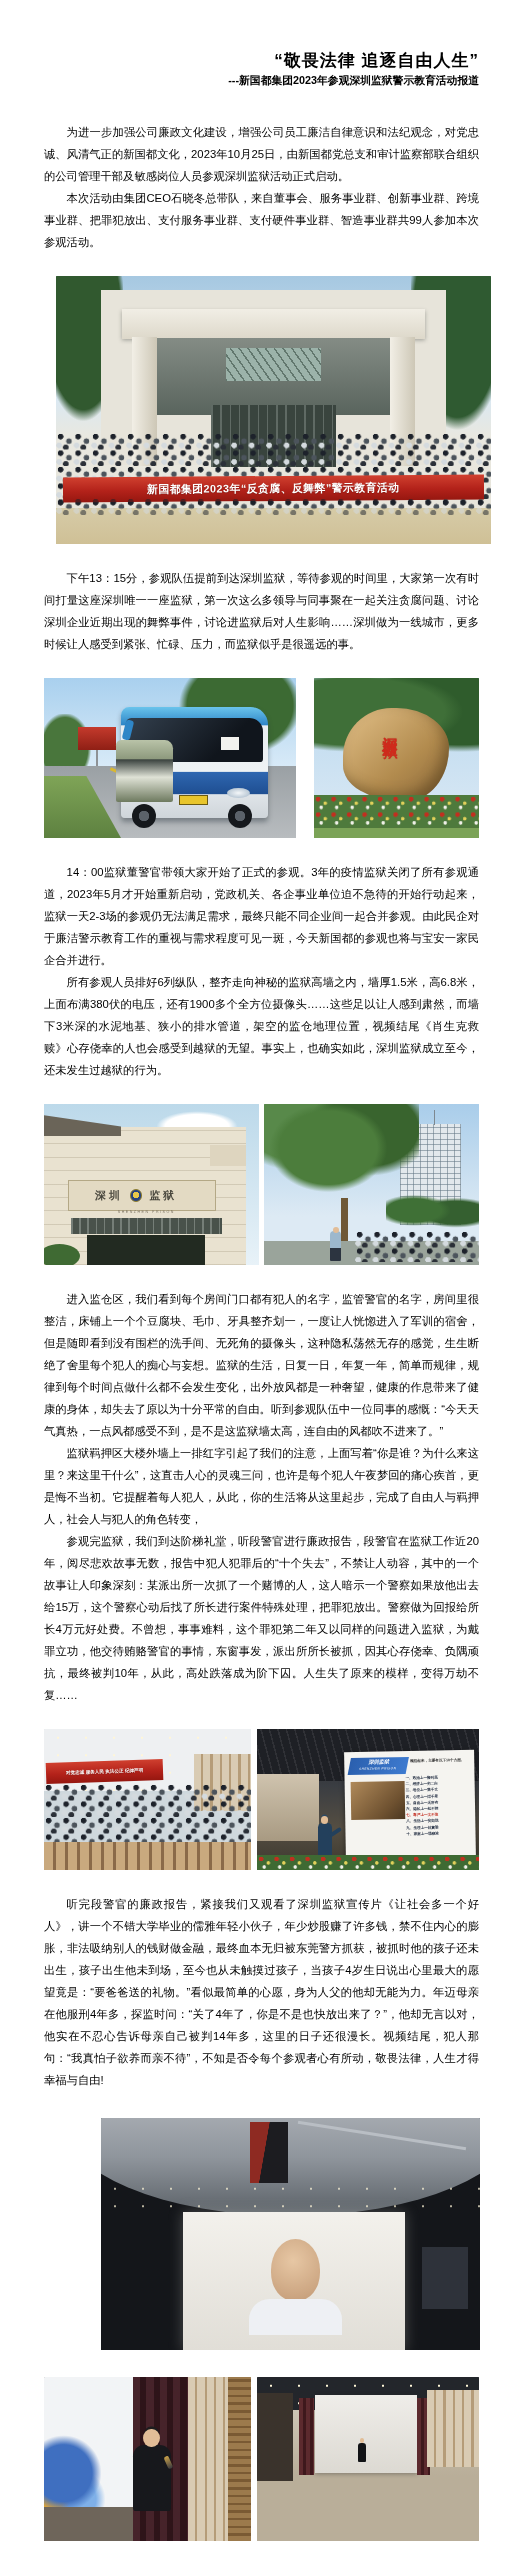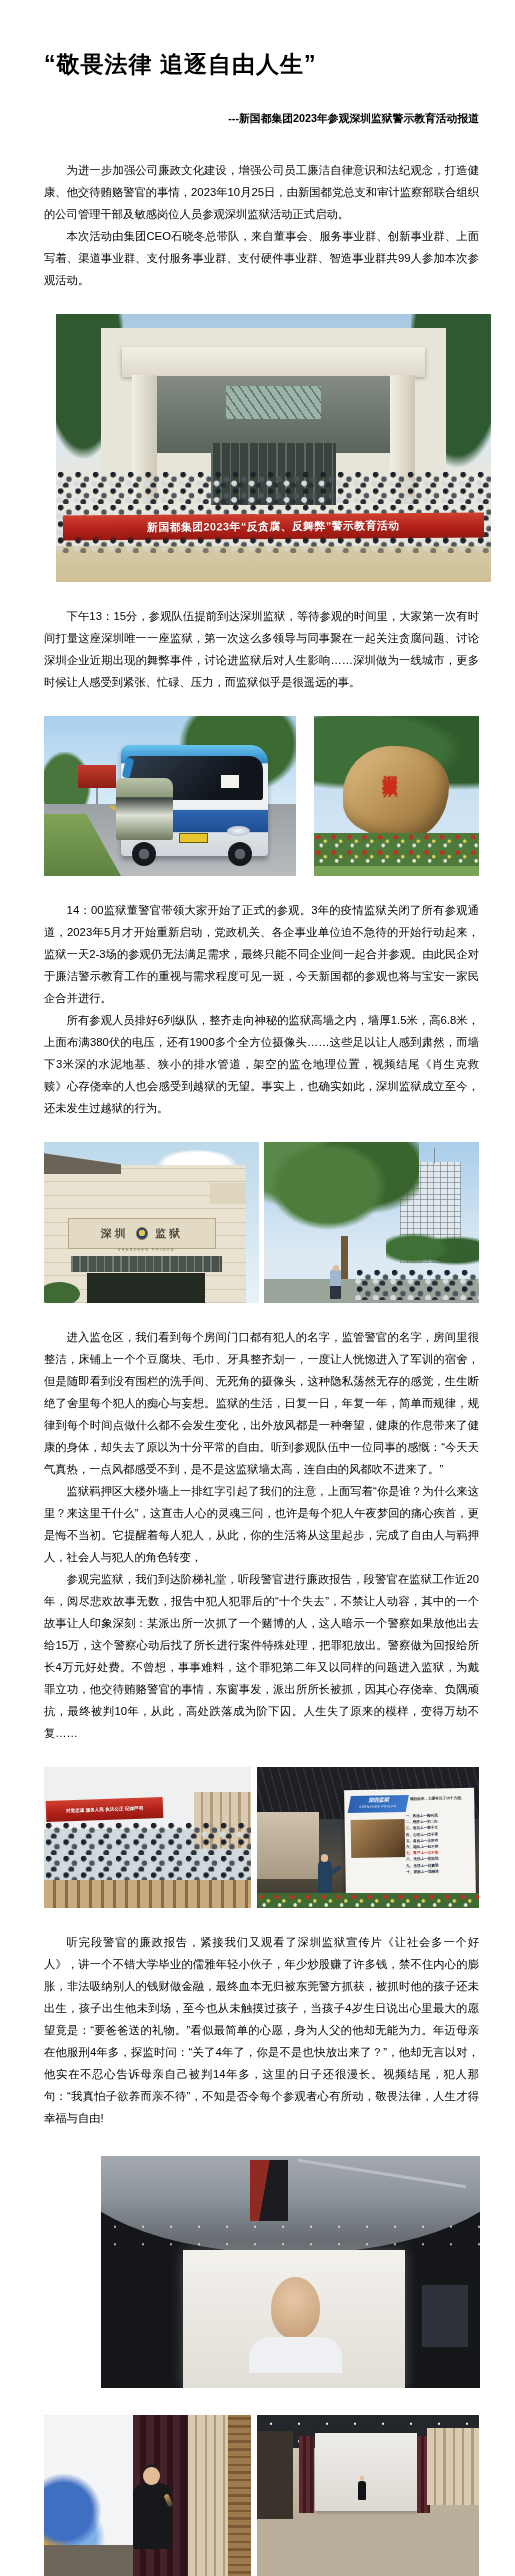--- a/index.html
+++ b/index.html
@@ -1,18 +1,18 @@
 <!DOCTYPE html>
 <html style="font-size:8.2px"><head>
 <meta charset="utf-8">
 <style>
   html,body{margin:0;padding:0;background:#ffffff;}
   body{font-family:"Liberation Sans","DejaVu Sans",sans-serif;color:#000;}
   .page{width:515px;margin:0 auto;background:#fff;padding:49px 36px 77px 44px;box-sizing:border-box;}
-  .title{font-size:23px;font-weight:700;text-align:left;letter-spacing:1px;margin:0 0 32px 0;}
+  .title{font-size:17px;font-weight:700;text-align:right;letter-spacing:1px;margin:0 0 2px 0;}
   .subtitle{font-size:10.8px;font-weight:700;text-align:right;margin:0 0 33px 0;}
   .body-text p{font-size:11.3px;line-height:22px;font-weight:500;text-indent:2em;margin:0;text-align:justify;}
   
   .photo{position:relative;overflow:hidden;background:#cfd8dd;border-radius:0.5px;}
   .ab{position:absolute;}
   .photo-row{display:flex;gap:5.2px;margin:23px 0;}
   .photo-row.wide-gap{gap:18px;}
   .single-photo-wrap{margin:27px 0 27px 57px;}
   .full-photo-wrap{margin:23px 12px;}
   
@@ -44,22 +44,22 @@
 </style>
 </head>
 <body>
 
 <div class="page">
 
   <h1 class="title">“敬畏法律 追逐自由人生”</h1>
   <div class="subtitle">---新国都集团2023年参观深圳监狱警示教育活动报道</div>
 
   <div class="body-text">
-    <p>为进一步加强公司廉政文化建设，增强公司员工廉洁自律意识和法纪观念，打造健康、他交待贿赂警官的事情，2023年10月25日，由新国都党总支和审计监察部联合组织的公司管理干部及敏感岗位人员参观深圳监狱活动正式启动。</p>
-    <p>本次活动由集团CEO石晓冬总带队，来自董事会、服务事业群、创新事业群、上面写着、渠道事业群、支付服务事业群、支付硬件事业群、智造事业群共99人参加本次参观活动。</p>
+    <p>为进一步加强公司廉政文化建设，增强公司员工廉洁自律意识和法纪观念，对党忠诚、风清气正的新国都文化，2023年10月25日，由新国都党总支和审计监察部联合组织的公司管理干部及敏感岗位人员参观深圳监狱活动正式启动。</p>
+    <p>本次活动由集团CEO石晓冬总带队，来自董事会、服务事业群、创新事业群、跨境事业群、把罪犯放出、支付服务事业群、支付硬件事业群、智造事业群共99人参加本次参观活动。</p>
   </div>
 
   <div class="full-photo-wrap">
     <div class="photo" style="width:435px;height:268px;">
       <div class="ab" style="inset:0;background:linear-gradient(180deg,#a6c8e1 0%,#d9e8f3 45%,#e9e8e0 60%,#e6e3d8 100%);"></div>
       <div class="ab" style="left:-20.6px;top:-10.3px;width:88px;height:170px;background:radial-gradient(ellipse at 55% 30%,#31592f 0 55%,rgba(49,89,47,0) 62%);"></div>
       <div class="ab" style="right:-23px;top:-15.5px;width:103px;height:185px;background:radial-gradient(ellipse at 45% 30%,#2f5a31 0 55%,rgba(47,90,49,0) 62%);"></div>
       <div class="ab panelgrid" style="left:45px;right:45px;top:14.4px;height:175px;background-color:#e7e4da;"></div>
       <div class="ab" style="left:66px;right:66px;top:33px;height:30px;background:linear-gradient(#f1eee5,#ddd8ca);box-shadow:0 2.1px 4.1px rgba(70,75,70,.45);"></div>
       <div class="ab" style="left:92px;right:92px;top:62px;height:77px;background:linear-gradient(#848c85,#59645d);"></div>
@@ -118,21 +118,21 @@
     <p>所有参观人员排好6列纵队，整齐走向神秘的监狱高墙之内，墙厚1.5米，高6.8米，上面布满380伏的电压，还有1900多个全方位摄像头……这些足以让人感到肃然，而墙下3米深的水泥地基、狭小的排水管道，架空的监仓地理位置，视频结尾《肖生克救赎》心存侥幸的人也会感受到越狱的无望。事实上，也确实如此，深圳监狱成立至今，还未发生过越狱的行为。</p>
   </div>
 
   <div class="photo-row">
     <div class="photo" style="width:216px;height:161px;">
       <div class="ab" style="inset:0;background:linear-gradient(#bcd9ea,#e8f2f8);"></div>
       <div class="ab" style="right:20.6px;top:7.2px;width:82px;height:31px;border-radius:50%;background:radial-gradient(#ffffff 0 55%,rgba(255,255,255,0) 70%);"></div>
       <div class="ab" style="left:0;right:13.4px;top:23px;bottom:0;background:#e9e2d0 repeating-linear-gradient(0deg,rgba(150,138,112,.28) 0 1px,transparent 1px 13.4px);"></div>
       <div class="ab" style="left:0;top:11.3px;width:77px;height:20.6px;background:#6a6458;clip-path:polygon(0 0,100% 55%,100% 100%,0 100%);"></div>
       <div class="ab" style="right:13.4px;top:41px;width:36px;height:20.6px;background:#ded5bf;"></div>
-      <div class="ab" style="left:24px;right:43px;top:76px;height:29px;background:#e3dac3;border:0.5px solid #b4a886;display:flex;align-items:center;justify-content:center;gap:7.2px;">
+      <div class="ab" style="left:24px;right:43px;top:76px;height:29px;background:#e3dac3;border:0.5px solid #b4a886;display:flex;align-items:center;justify-content:flex-start;gap:7.2px;padding-left:26px;">
         <span style="font-size:10.8px;font-weight:700;color:#4a483e;letter-spacing:3.1px;">深圳</span>
         <span class="ab" style="position:static;width:10.3px;height:10.3px;border-radius:50%;background:radial-gradient(circle at 50% 45%,#e8c84a 0 40%,#27427e 41% 100%);border:0.5px solid #8a7a2e;"></span>
         <span style="font-size:10.8px;font-weight:700;color:#4a483e;letter-spacing:3.1px;">监狱</span>
       </div>
       <div class="ab" style="left:0;right:10.3px;top:106px;text-align:center;font-size:3.6px;color:#7c7462;letter-spacing:1.5px;">
         <span>SHENZHEN PRISON</span>
       </div>
       <div class="ab" style="left:27px;right:37px;top:114px;height:15.5px;background:#49524b repeating-linear-gradient(90deg,rgba(220,228,222,.3) 0 1.5px,transparent 1.5px 8.2px);"></div>
       <div class="ab" style="left:43px;right:54px;bottom:0;height:30px;background:#222a21;"></div>
       <div class="ab" style="left:-5.2px;bottom:-3.1px;width:41px;height:24px;border-radius:50%;background:#3f6a33;"></div>

